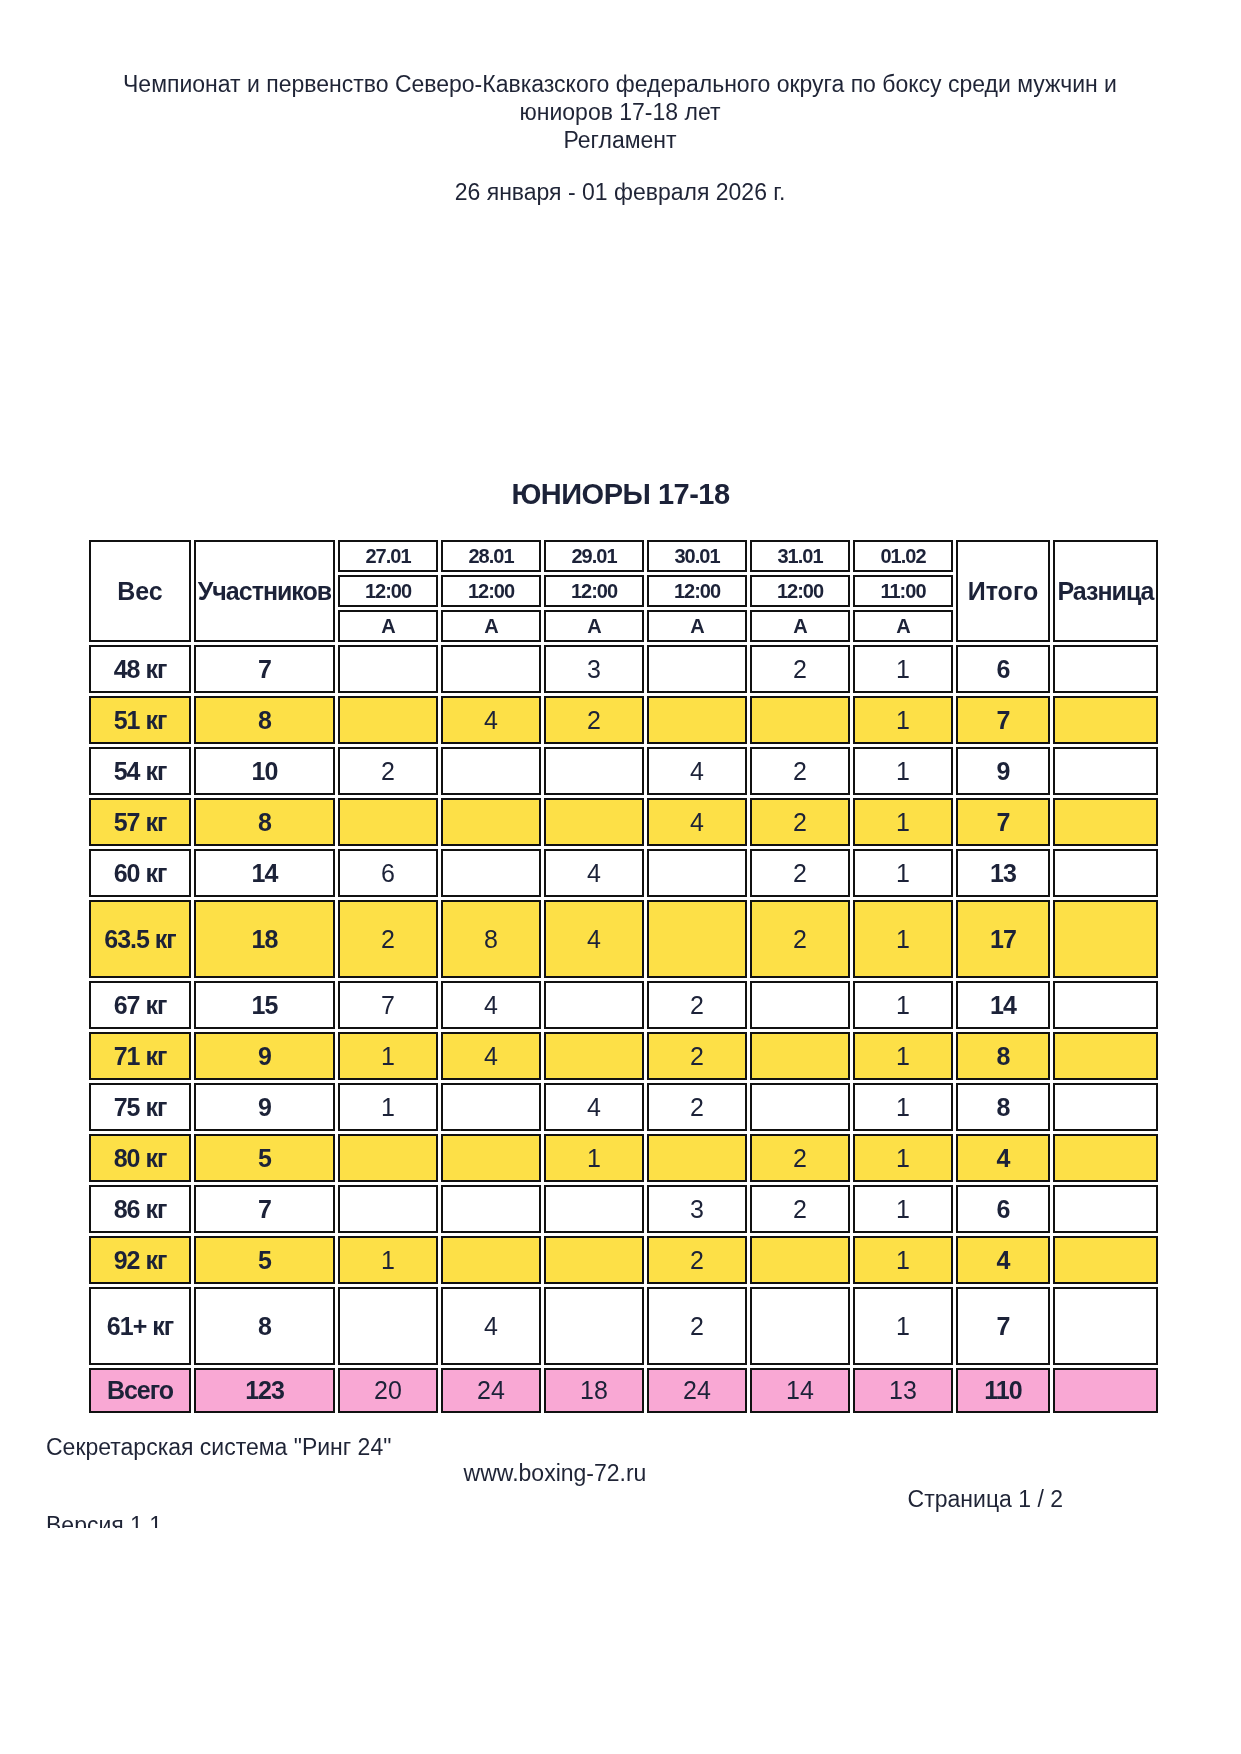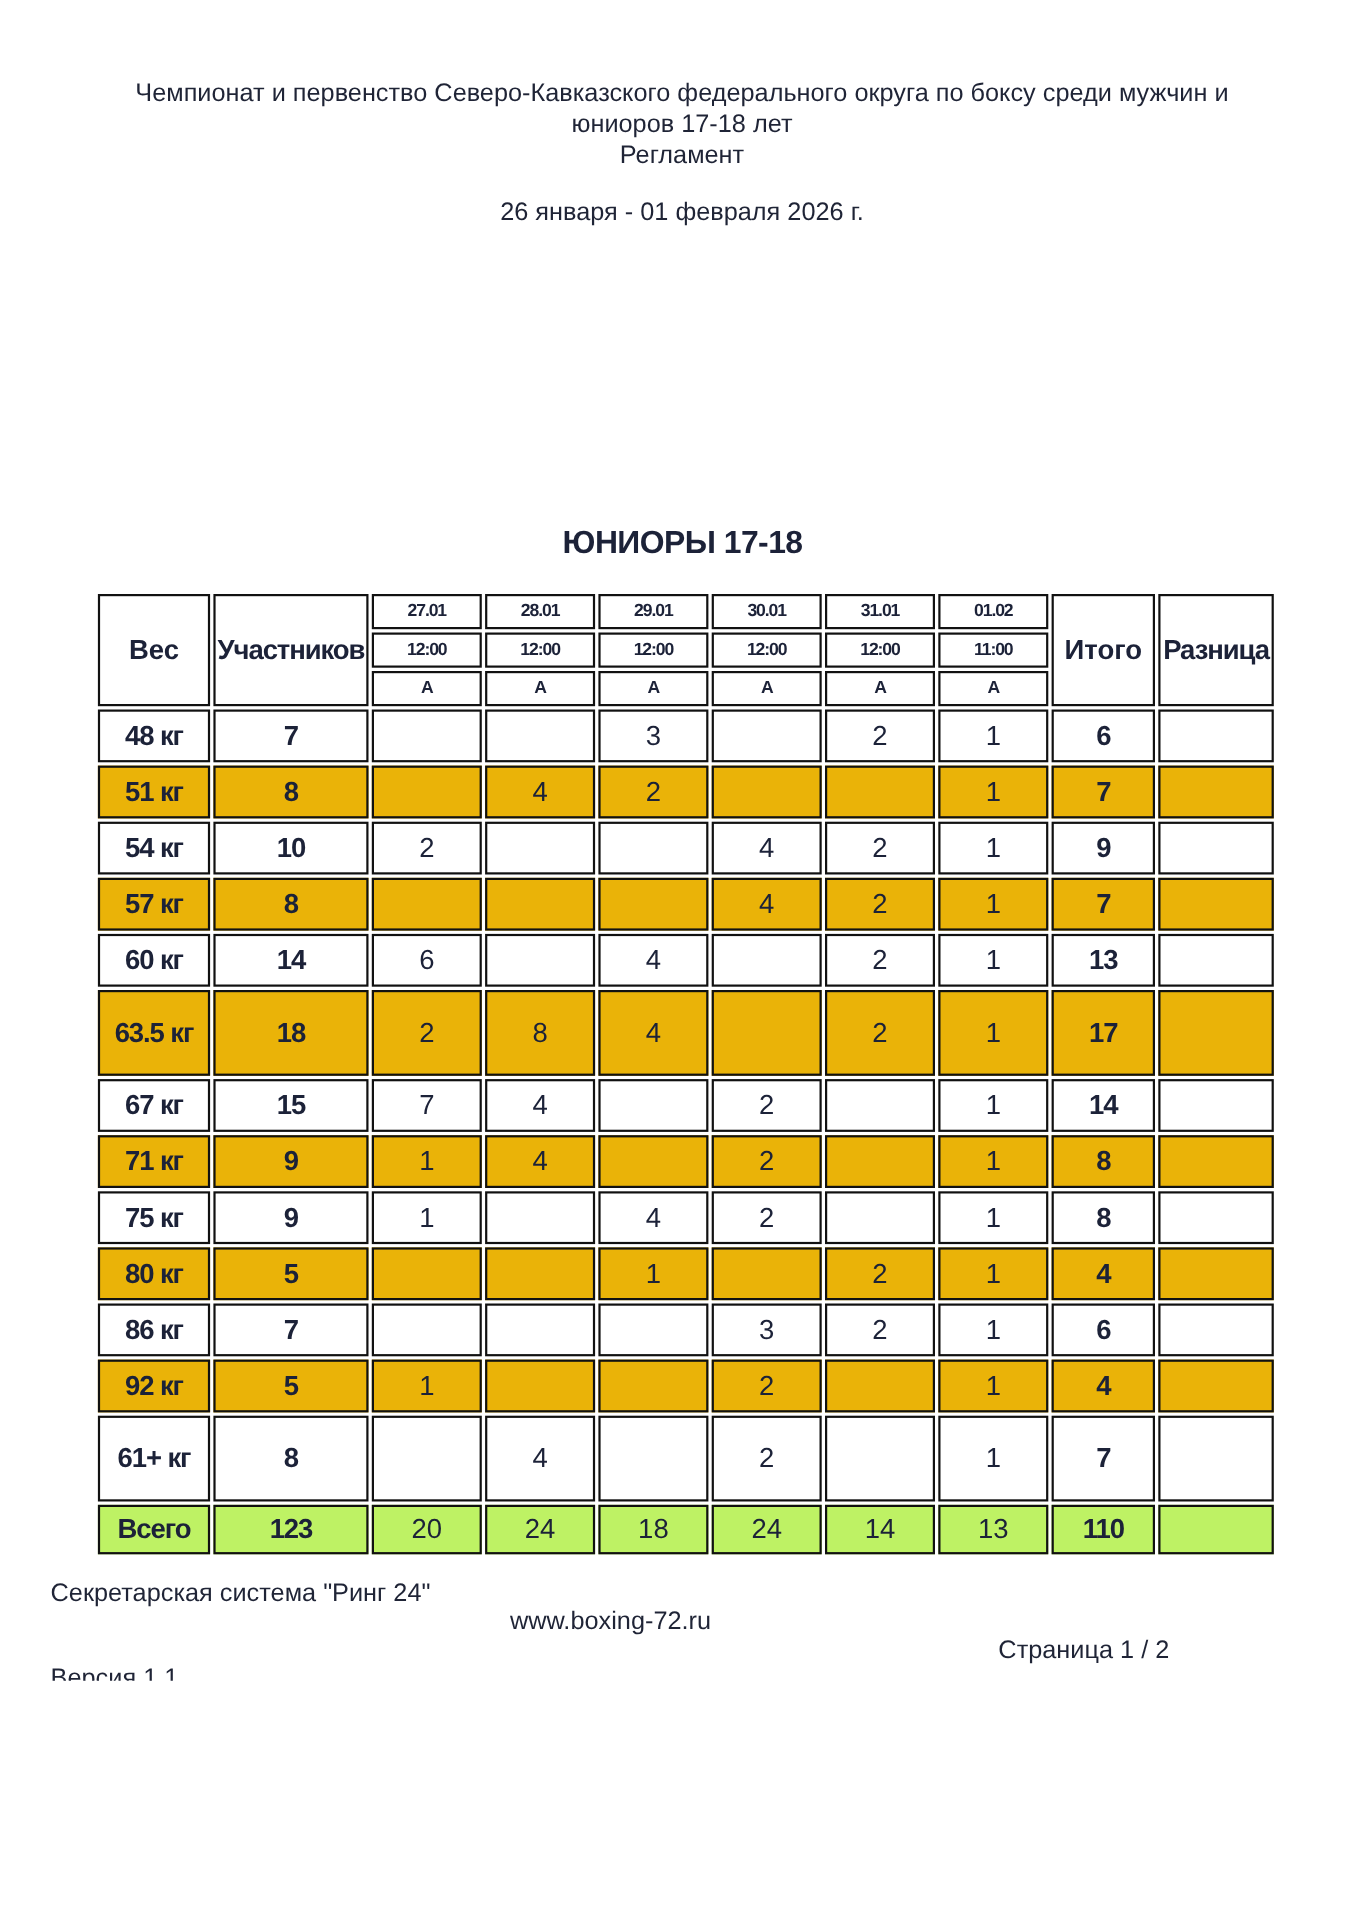--- a/index.html
+++ b/index.html
@@ -8,29 +8,29 @@
   .header { position: absolute; left: 40px; top: 70px; width: 1160px; text-align: center;
             font-size: 23px; line-height: 28px; color: #1f2436; }
   .header .gap { height: 24px; }
   .section-title { position: absolute; left: 0; top: 478px; width: 1241px; text-align: center;
                    font-size: 29px; font-weight: bold; color: #1c2238; letter-spacing: -0.5px; }
   table.grid { position: absolute; left: 89px; top: 540px; border-collapse: separate;
                border-spacing: 3px; margin: -3px; }
   table.grid td { border: 2px solid #111; text-align: center; vertical-align: middle;
                   padding: 0; font-size: 25px; color: #1c2238; }
   .hdr { font-weight: bold; }
-  .hdr.sm { height: 28px; font-size: 16px; letter-spacing: -1px; }
+  .hdr.sm { height: 28px; font-size: 20px; letter-spacing: -1px; }
   .w-ves { width: 98px; } .w-uch { width: 137px; } .w-day { width: 96px; }
   .w-itog { width: 90px; margin-top: 40px; } .w-razn { width: 101px; }
   tr.r td { height: 44px; }
   tr.r.tall td { height: 74px; }
-  tr.r.alt td { background: #eab308; }
+  tr.r.alt td { background: #fde047; }
   td.b { font-weight: bold; letter-spacing: -1px; }
   td.lt { font-weight: normal; }
-  tr.total td { height: 41px; background: #bef264; }
+  tr.total td { height: 41px; background: #f9a8d4; }
   .footer { position: absolute; font-size: 23px; color: #1f2436; }
 </style>
 </head>
 <body>
 
 <div class="header">
   <div>Чемпионат и первенство Северо-Кавказского федерального округа по боксу среди мужчин и</div>
   <div>юниоров 17-18 лет</div>
   <div>Регламент</div>
   <div class="gap"></div>

